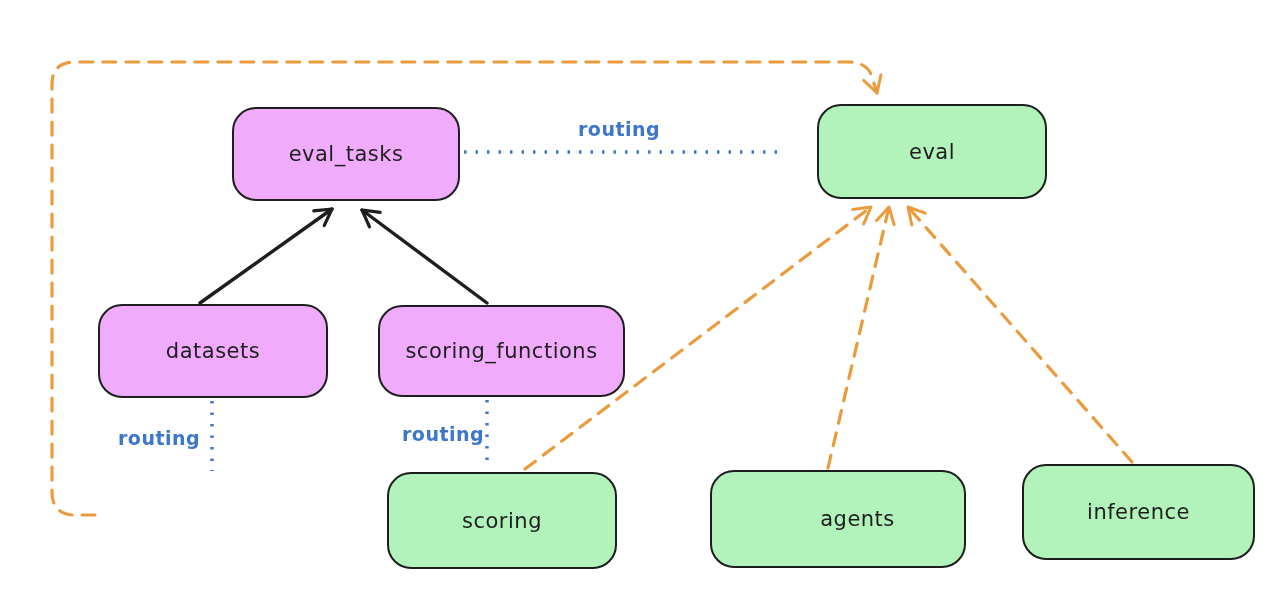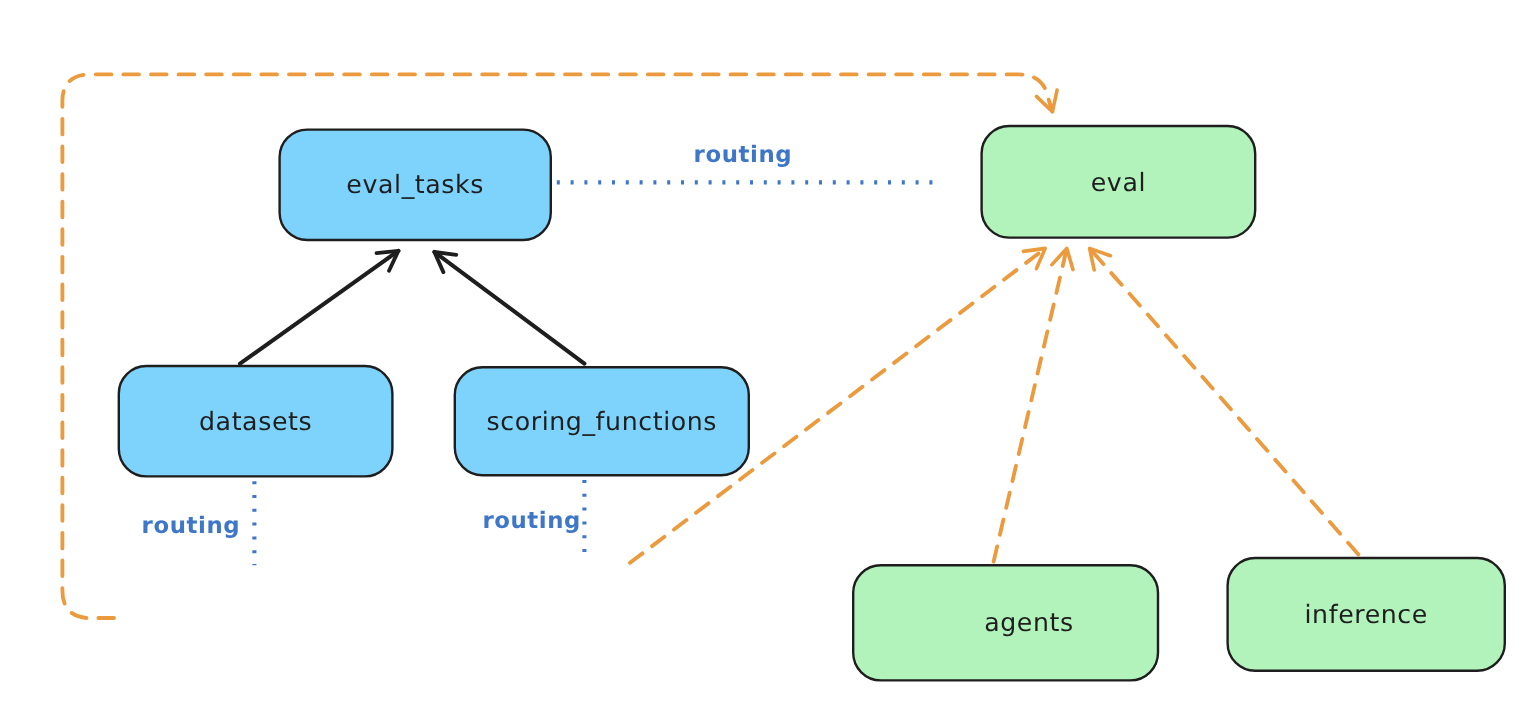--- a/index.html
+++ b/index.html
@@ -26,21 +26,21 @@
     align-items: center;
     justify-content: center;
     box-sizing: border-box;
     border: 2.5px solid #1e1e1e;
     border-radius: 24px;
     font-size: 21px;
     color: #1e1e1e;
     letter-spacing: 0.5px;
     user-select: none;
   }
-  .node.blue  { background: #7dd3fc; }
+  .node.blue  { background: #f0abfc; }
   .node.green { background: #b2f2bb; }
   .edge-label {
     position: absolute;
     color: #3e76c8;
     font-size: 19px;
     font-weight: 600;
     letter-spacing: 0.5px;
     user-select: none;
   }
 </style>
@@ -83,20 +83,23 @@
 
   <div class="node blue" style="left:98px; top:304px; width:230px; height:94px;">
     <span>datasets</span>
   </div>
 
   <div class="node blue" style="left:378px; top:305px; width:247px; height:92px;">
     <span>scoring_functions</span>
   </div>
 
 
+  <div class="node green" style="left:387px; top:472px; width:230px; height:97px;">
+    <span>scoring</span>
+  </div>
 
   <div class="node green" style="left:710px; top:470px; width:256px; height:98px;padding-left:39px;">
     <span>agents</span>
   </div>
 
   <div class="node green" style="left:1022px; top:464px; width:233px; height:96px;">
     <span>inference</span>
   </div>
 
   <div class="edge-label" style="left:578px; top:118px;">routing</div>

